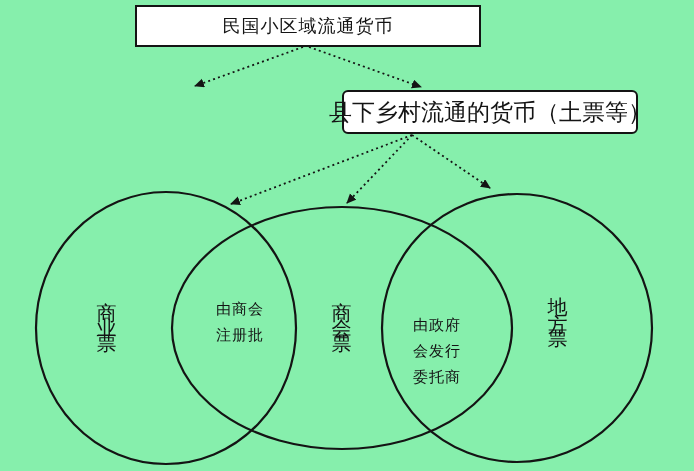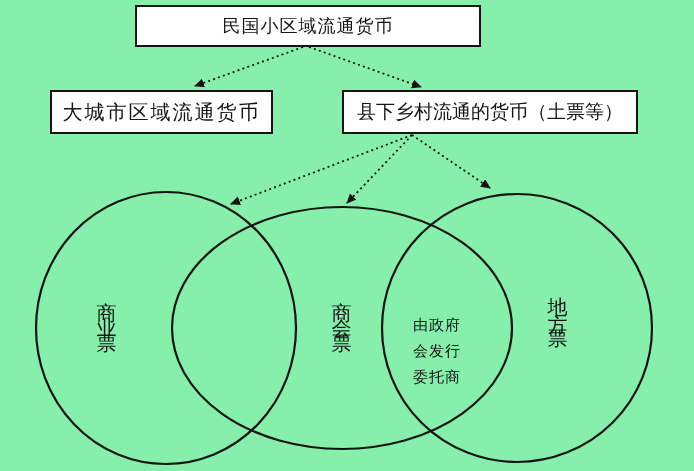--- a/index.html
+++ b/index.html
@@ -22,21 +22,21 @@
     background: #ffffff;
     display: flex;
     align-items: center;
     justify-content: center;
     box-sizing: border-box;
     font-size: 19px;
     white-space: nowrap;
   }
   #root-box    { left: 135px; top: 5px;  width: 346px; height: 42px; font-size: 18px; letter-spacing: 1px; }
   #city-box    { left: 50px;  top: 90px; width: 223px; height: 44px; font-size: 20px; letter-spacing: 2px; }
-  #village-box { left: 342px; top: 90px; width: 296px; height: 44px; font-size: 19px; }
+  #village-box { left: 342px; top: 90px; width: 296px; height: 44px; font-size: 23px; border-radius: 6px; }
 
   #shapes {
     position: absolute;
     left: 0; top: 0;
   }
 
   .v-label {
     position: absolute;
     writing-mode: vertical-rl;
     text-orientation: upright;
@@ -84,33 +84,32 @@
       <ellipse cx="166" cy="328" rx="130" ry="136"></ellipse>
       <ellipse cx="342" cy="328" rx="170" ry="121"></ellipse>
       <ellipse cx="517" cy="328" rx="135" ry="134"></ellipse>
     </g>
   </svg>
 
   <div id="root-box" class="node-box">
     <span>民国小区域流通货币</span>
   </div>
 
-  <div id="city-box" class="node-box">
-    <span>大城市区域流通货币</span>
-  </div>
 
   <div id="village-box" class="node-box">
     <span>县下乡村流通的货币（土票等）</span>
   </div>
 
   <div id="label-left" class="v-label">商业票</div>
   <div id="label-middle" class="v-label">商会票</div>
   <div id="label-right" class="v-label">地方票</div>
 
   <div id="lens-left" class="lens-label">
+    <div>由商会</div>
+    <div>注册批</div>
   </div>
 
   <div id="lens-right" class="lens-label">
     <div>由政府</div>
     <div>会发行</div>
     <div>委托商</div>
   </div>
 
 </div>
 

